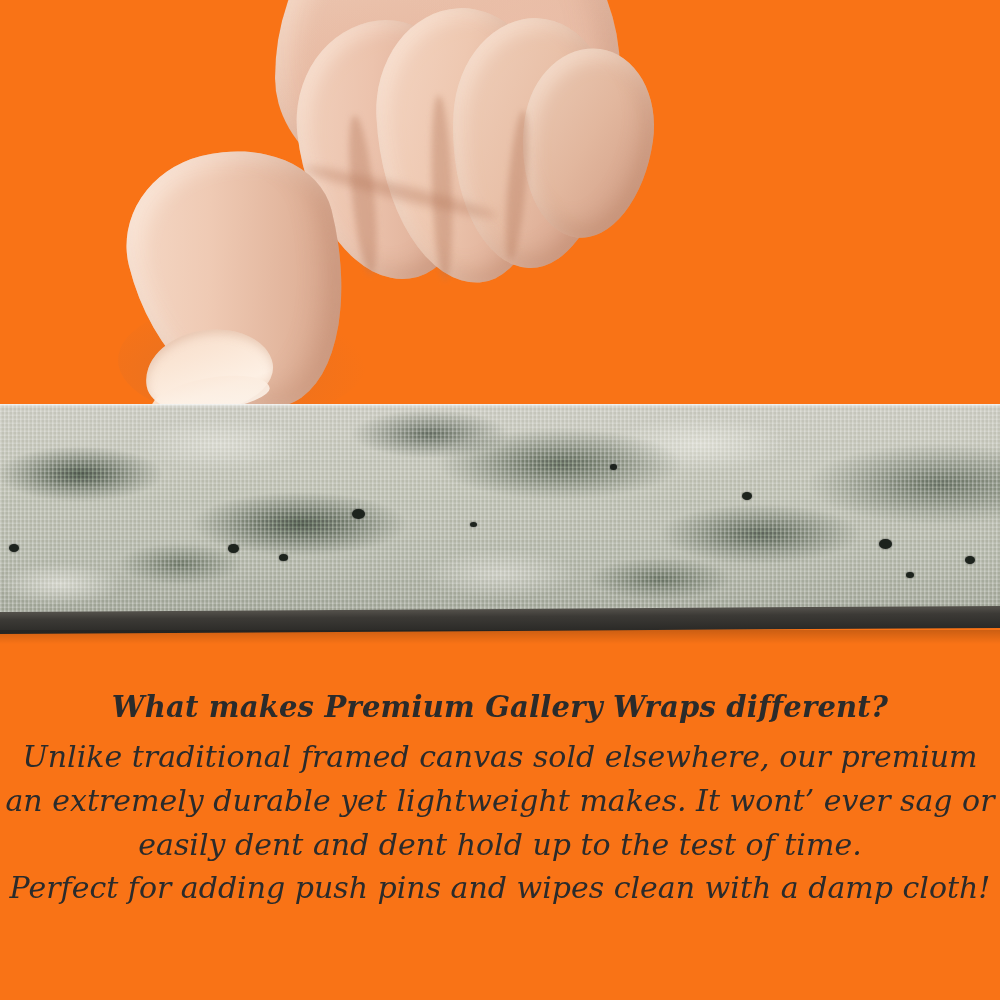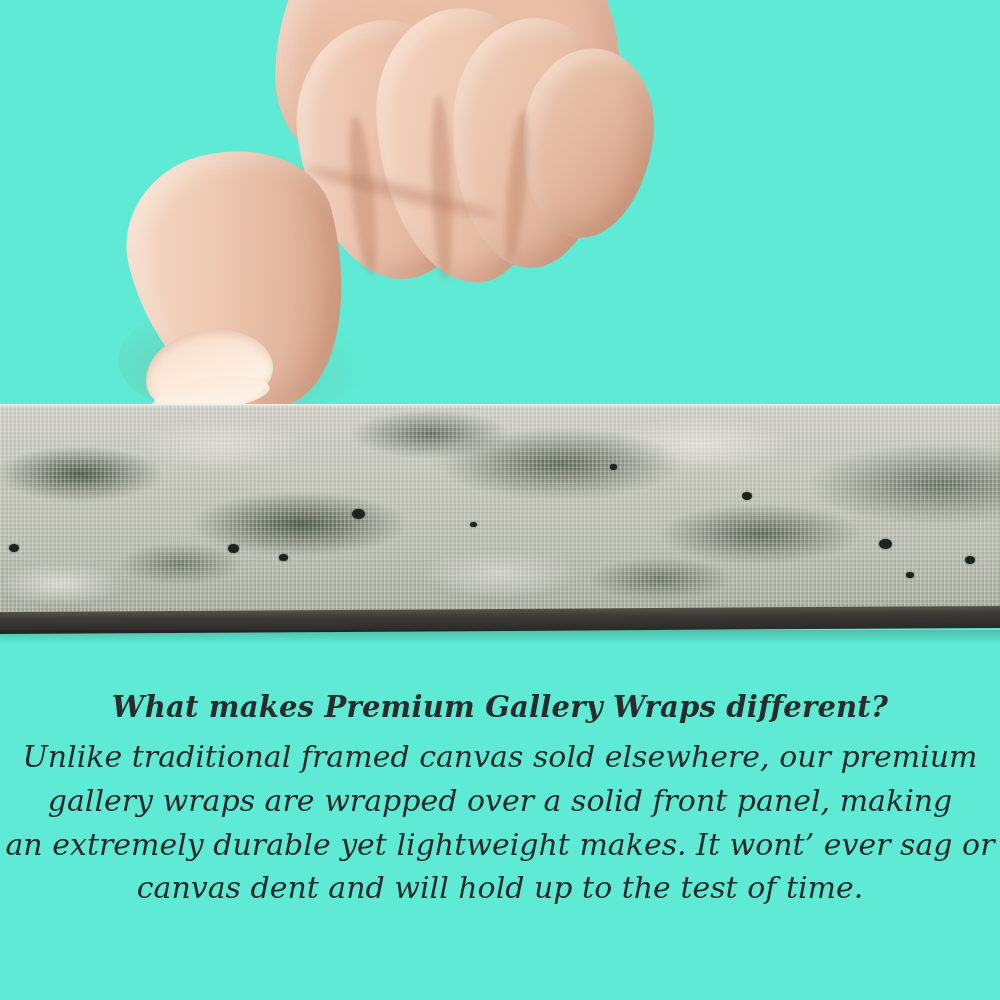--- a/index.html
+++ b/index.html
@@ -10,21 +10,21 @@
   body {
     width: 1000px;
     height: 1000px;
     font-family: "Liberation Sans", sans-serif;
     overflow: hidden;
   }
   .scene {
     position: relative;
     width: 1000px;
     height: 1000px;
-    background: #5eead4;
+    background: #f97316;
   }
 
   
   .hand-area {
     position: absolute;
     left: 0; top: 0;
     width: 1000px;
     height: 410px;
     overflow: hidden;
   }
@@ -244,18 +244,18 @@
     <div class="speck" style="left:906px;top:168px;width:8px;height:6px;"></div>
     <div class="speck" style="left:610px;top:60px;width:7px;height:6px;"></div>
     <div class="speck" style="left:470px;top:118px;width:7px;height:5px;"></div>
   </div>
   <div class="strip-bottom"></div>
   <div class="strip-bottom-shadow"></div>
 
   <div class="caption">
     <div class="caption-heading">What makes Premium Gallery Wraps different?</div>
     <div class="caption-line">Unlike traditional framed canvas sold elsewhere, our premium</div>
-    <div class="caption-line">gallery wraps are wrapped over a solid front panel, making</div>
     <div class="caption-line">an extremely durable yet lightweight makes. It wont’ ever sag or</div>
-    <div class="caption-line">canvas dent and will hold up to the test of time.</div>
+    <div class="caption-line">easily dent and dent hold up to the test of time.</div>
+    <div class="caption-line">Perfect for adding push pins and wipes clean with a damp cloth!</div>
   </div>
 
 </div>
 
 </body></html>

